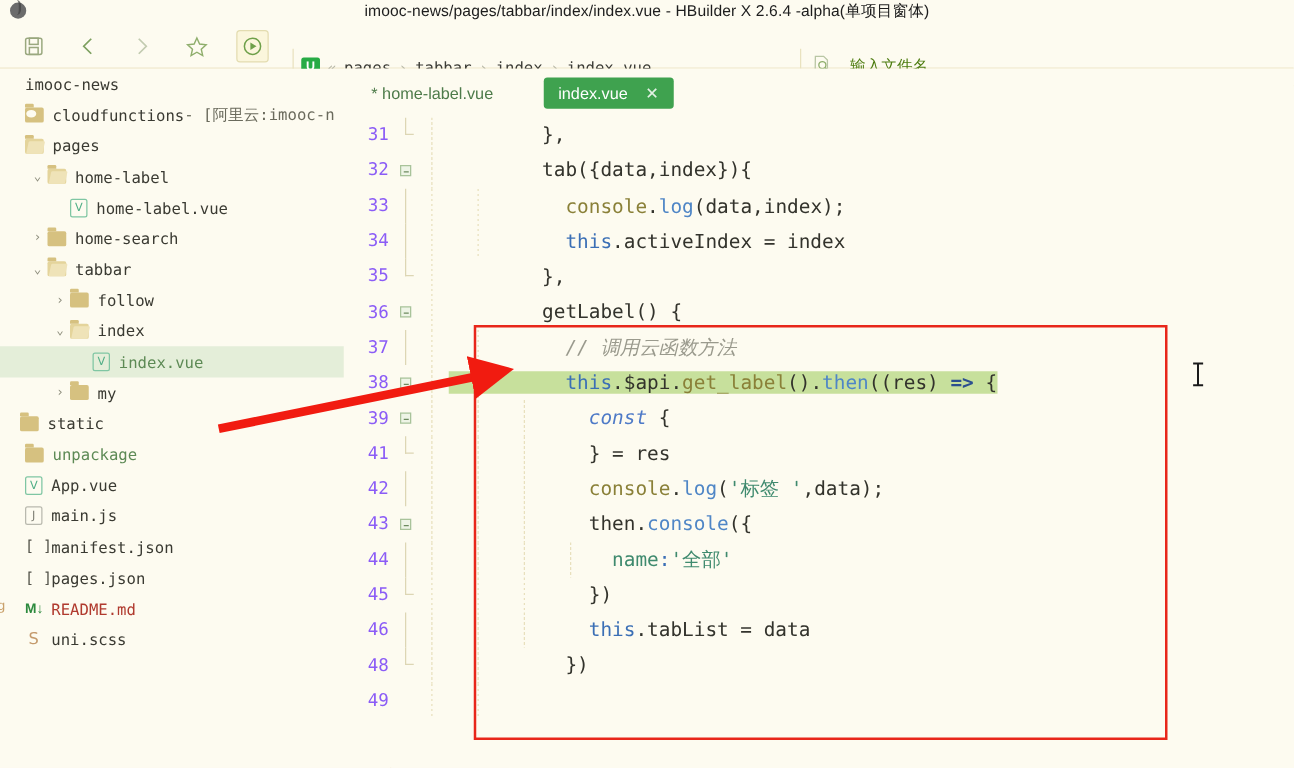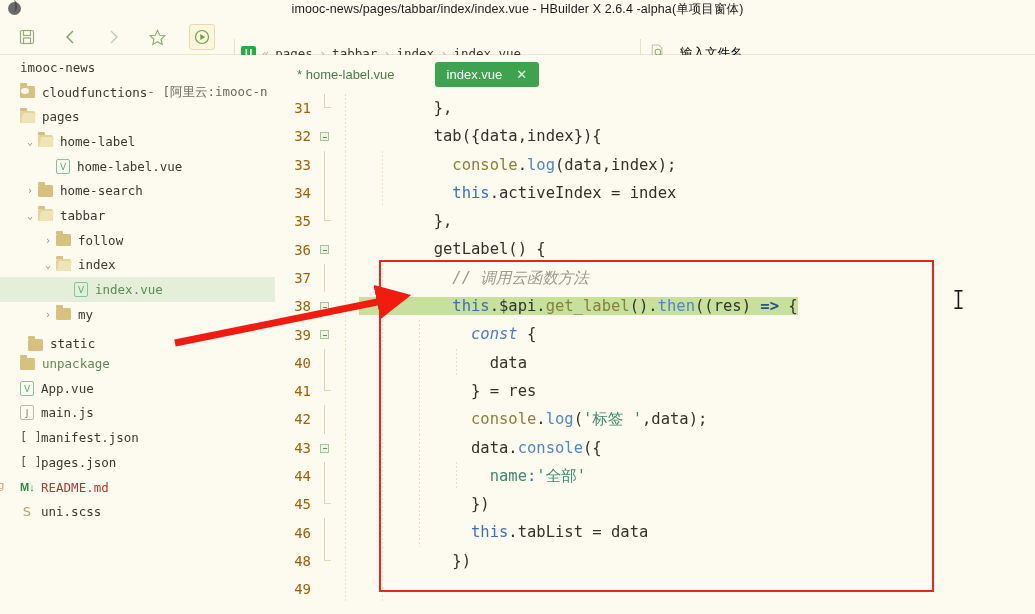--- a/index.html
+++ b/index.html
@@ -67,21 +67,21 @@
   }
   .bc-chev { color: #b9b9a8; font-size: 12px; flex: none; }
   .bc-seg  { color: #3b3b35; font-size: 12.5px; font-family: "DejaVu Sans Mono", monospace; flex: none; }
 
   .filesearch {
     position: absolute; left: 640px; top: 21px; height: 30px; width: 395px;
     border-bottom: 1px solid #e9e2bf; border-left: 1px solid #e9e2bf;
     display: flex; align-items: center; gap: 14px; padding-left: 8px;
   }
   .fs-ph {
-    color: #000000; font-size: 12.5px;
+    color: #4d7c0f; font-size: 12.5px;
     font-family: "Liberation Sans", sans-serif;
   }
 
   
   .sidebar {
     position: absolute; left: 0; top: 55px; width: 313px; height: 559px;
     background: #fdfbf0; overflow: hidden;
     border-right: 1px solid #e6dfc0;
   }
   .tree-row {
@@ -166,21 +166,21 @@
   .codearea {
     position: absolute; left: 0; top: 39px; width: 760px; height: 520px;
     overflow: hidden;
   }
   .coderow {
     position: relative; height: 28.3px; display: flex; align-items: center;
     font-family: "DejaVu Sans Mono", monospace; font-size: 15.5px;
   }
   .lineno {
     width: 40px; flex: none; text-align: right; padding-right: 4px;
-    color: #a16207; font-size: 14px;
+    color: #8b5cf6; font-size: 14px;
   }
   .foldcell {
     width: 22px; flex: none; position: relative; height: 28.3px;
   }
   .fold-box {
     position: absolute; left: 5px; top: 10px; width: 9px; height: 9px;
     border: 1px solid #a9c39a; background: #eef4e6;
   }
   .fold-box::after {
     content: ""; position: absolute; left: 1.5px; top: 3.5px;
@@ -352,21 +352,21 @@
       <div class="tree-row selected" style="padding-left: 58px;">
         <span class="tw"></span>
         <span class="ficon vue">V</span>
         <span class="tree-label green">index.vue</span>
       </div>
       <div class="tree-row" style="padding-left: 40px;">
         <span class="tw">›</span>
         <span class="folder"></span>
         <span class="tree-label">my</span>
       </div>
-      <div class="tree-row" style="padding-left: 12px; align-items: flex-end;">
+      <div class="tree-row" style="padding-left: 0;">
         <span class="tw"></span>
         <span class="folder"></span>
         <span class="tree-label">static</span>
       </div>
       <div class="tree-row" style="padding-left: 4px;">
         <span class="tw"></span>
         <span class="folder"></span>
         <span class="tree-label green">unpackage</span>
         <span class="badge-dot teal"></span>
       </div>
@@ -503,67 +503,54 @@
             <span class="fold-box"></span>
           </span>
           <span class="indent-guides">
             <span class="ig" style="left: 8px;"></span>
             <span class="ig" style="left: 45px;"></span>
             <span class="ig" style="left: 82px;"></span>
           </span>
           <span class="codetext"><span><span>            </span><span class="kw2">const</span><span> {</span></span></span>
         </div>
         <div class="coderow">
-          <span class="lineno">40</span>
+          <span class="lineno">41</span>
+          <span class="foldcell">
+            <span class="fold-tick"></span>
+          </span>
+          <span class="indent-guides">
+            <span class="ig" style="left: 8px;"></span>
+            <span class="ig" style="left: 45px;"></span>
+            <span class="ig" style="left: 82px;"></span>
+          </span>
+          <span class="codetext"><span><span>            } = res</span></span></span>
+        </div>
+        <div class="coderow">
+          <span class="lineno">42</span>
           <span class="foldcell">
             <span class="fold-line"></span>
           </span>
           <span class="indent-guides">
             <span class="ig" style="left: 8px;"></span>
             <span class="ig" style="left: 45px;"></span>
             <span class="ig" style="left: 82px;"></span>
-            <span class="ig" style="left: 119px;"></span>
-          </span>
-          <span class="codetext"><span><span>              data</span></span></span>
-        </div>
-        <div class="coderow">
-          <span class="lineno">41</span>
-          <span class="foldcell">
-            <span class="fold-tick"></span>
+          </span>
+          <span class="codetext"><span><span>            </span><span class="fn">console</span><span>.</span><span class="meth">log</span><span>(</span><span class="str">'标签 '</span><span>,data);</span></span></span>
+        </div>
+        <div class="coderow">
+          <span class="lineno">43</span>
+          <span class="foldcell">
+            <span class="fold-box"></span>
           </span>
           <span class="indent-guides">
             <span class="ig" style="left: 8px;"></span>
             <span class="ig" style="left: 45px;"></span>
             <span class="ig" style="left: 82px;"></span>
           </span>
-          <span class="codetext"><span><span>            } = res</span></span></span>
-        </div>
-        <div class="coderow">
-          <span class="lineno">42</span>
-          <span class="foldcell">
-            <span class="fold-line"></span>
-          </span>
-          <span class="indent-guides">
-            <span class="ig" style="left: 8px;"></span>
-            <span class="ig" style="left: 45px;"></span>
-            <span class="ig" style="left: 82px;"></span>
-          </span>
-          <span class="codetext"><span><span>            </span><span class="fn">console</span><span>.</span><span class="meth">log</span><span>(</span><span class="str">'标签 '</span><span>,data);</span></span></span>
-        </div>
-        <div class="coderow">
-          <span class="lineno">43</span>
-          <span class="foldcell">
-            <span class="fold-box"></span>
-          </span>
-          <span class="indent-guides">
-            <span class="ig" style="left: 8px;"></span>
-            <span class="ig" style="left: 45px;"></span>
-            <span class="ig" style="left: 82px;"></span>
-          </span>
-          <span class="codetext"><span><span>            data.</span><span class="meth">console</span><span>({</span></span></span>
+          <span class="codetext"><span><span>            then.</span><span class="meth">console</span><span>({</span></span></span>
         </div>
         <div class="coderow">
           <span class="lineno">44</span>
           <span class="foldcell">
             <span class="fold-line"></span>
           </span>
           <span class="indent-guides">
             <span class="ig" style="left: 8px;"></span>
             <span class="ig" style="left: 45px;"></span>
             <span class="ig" style="left: 82px;"></span>

